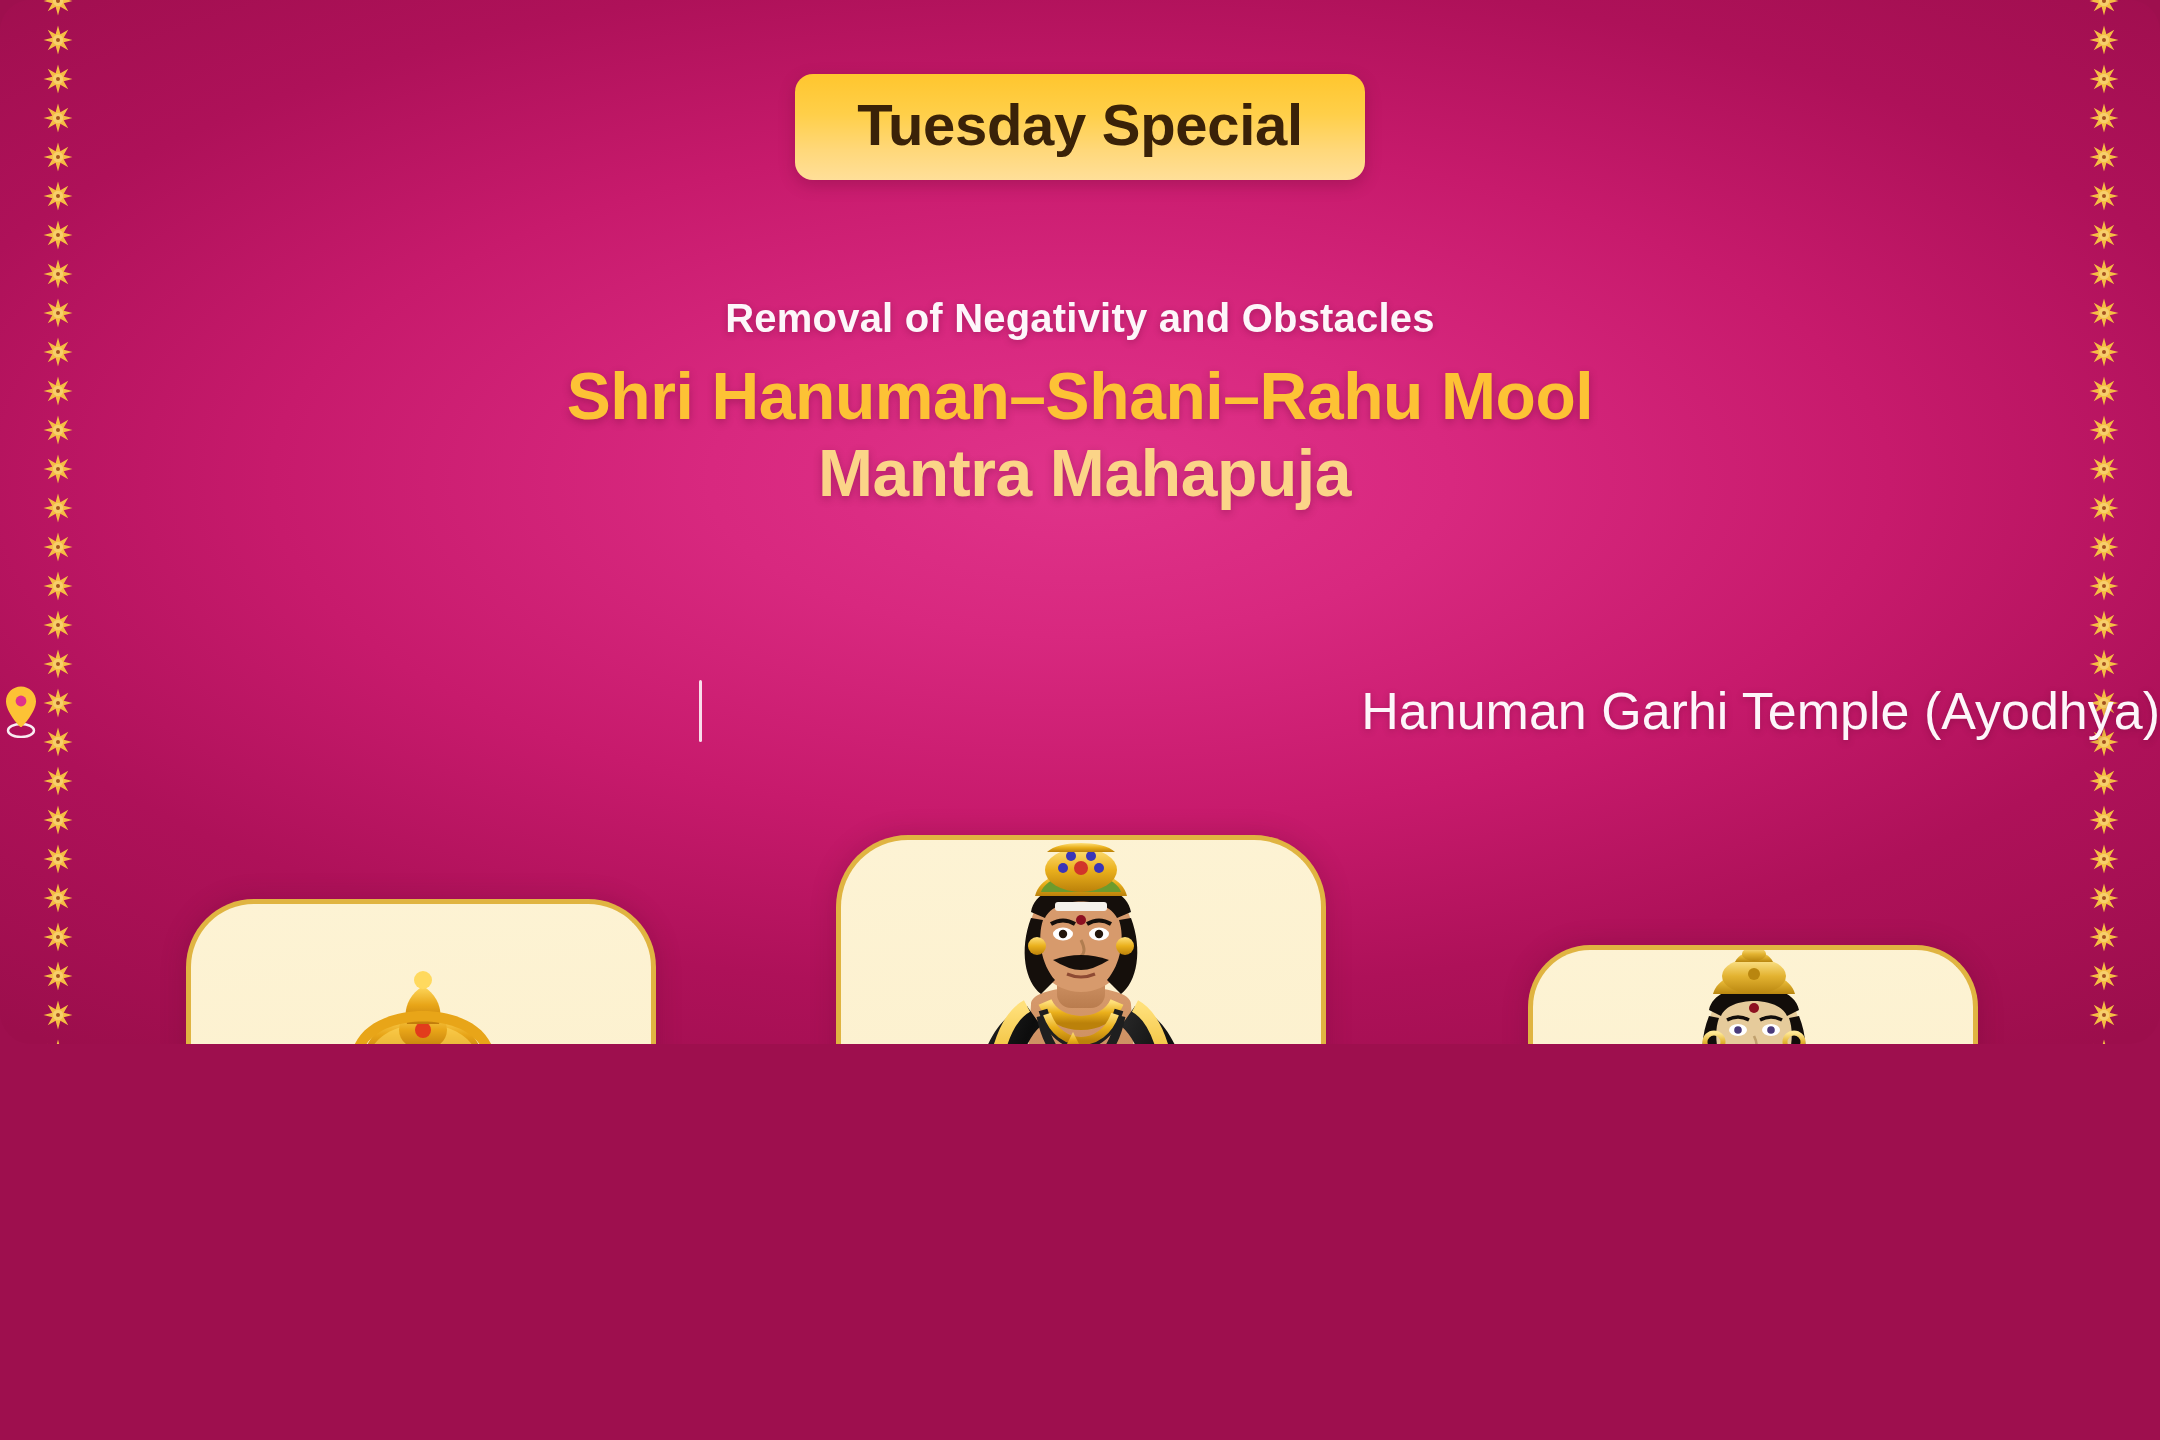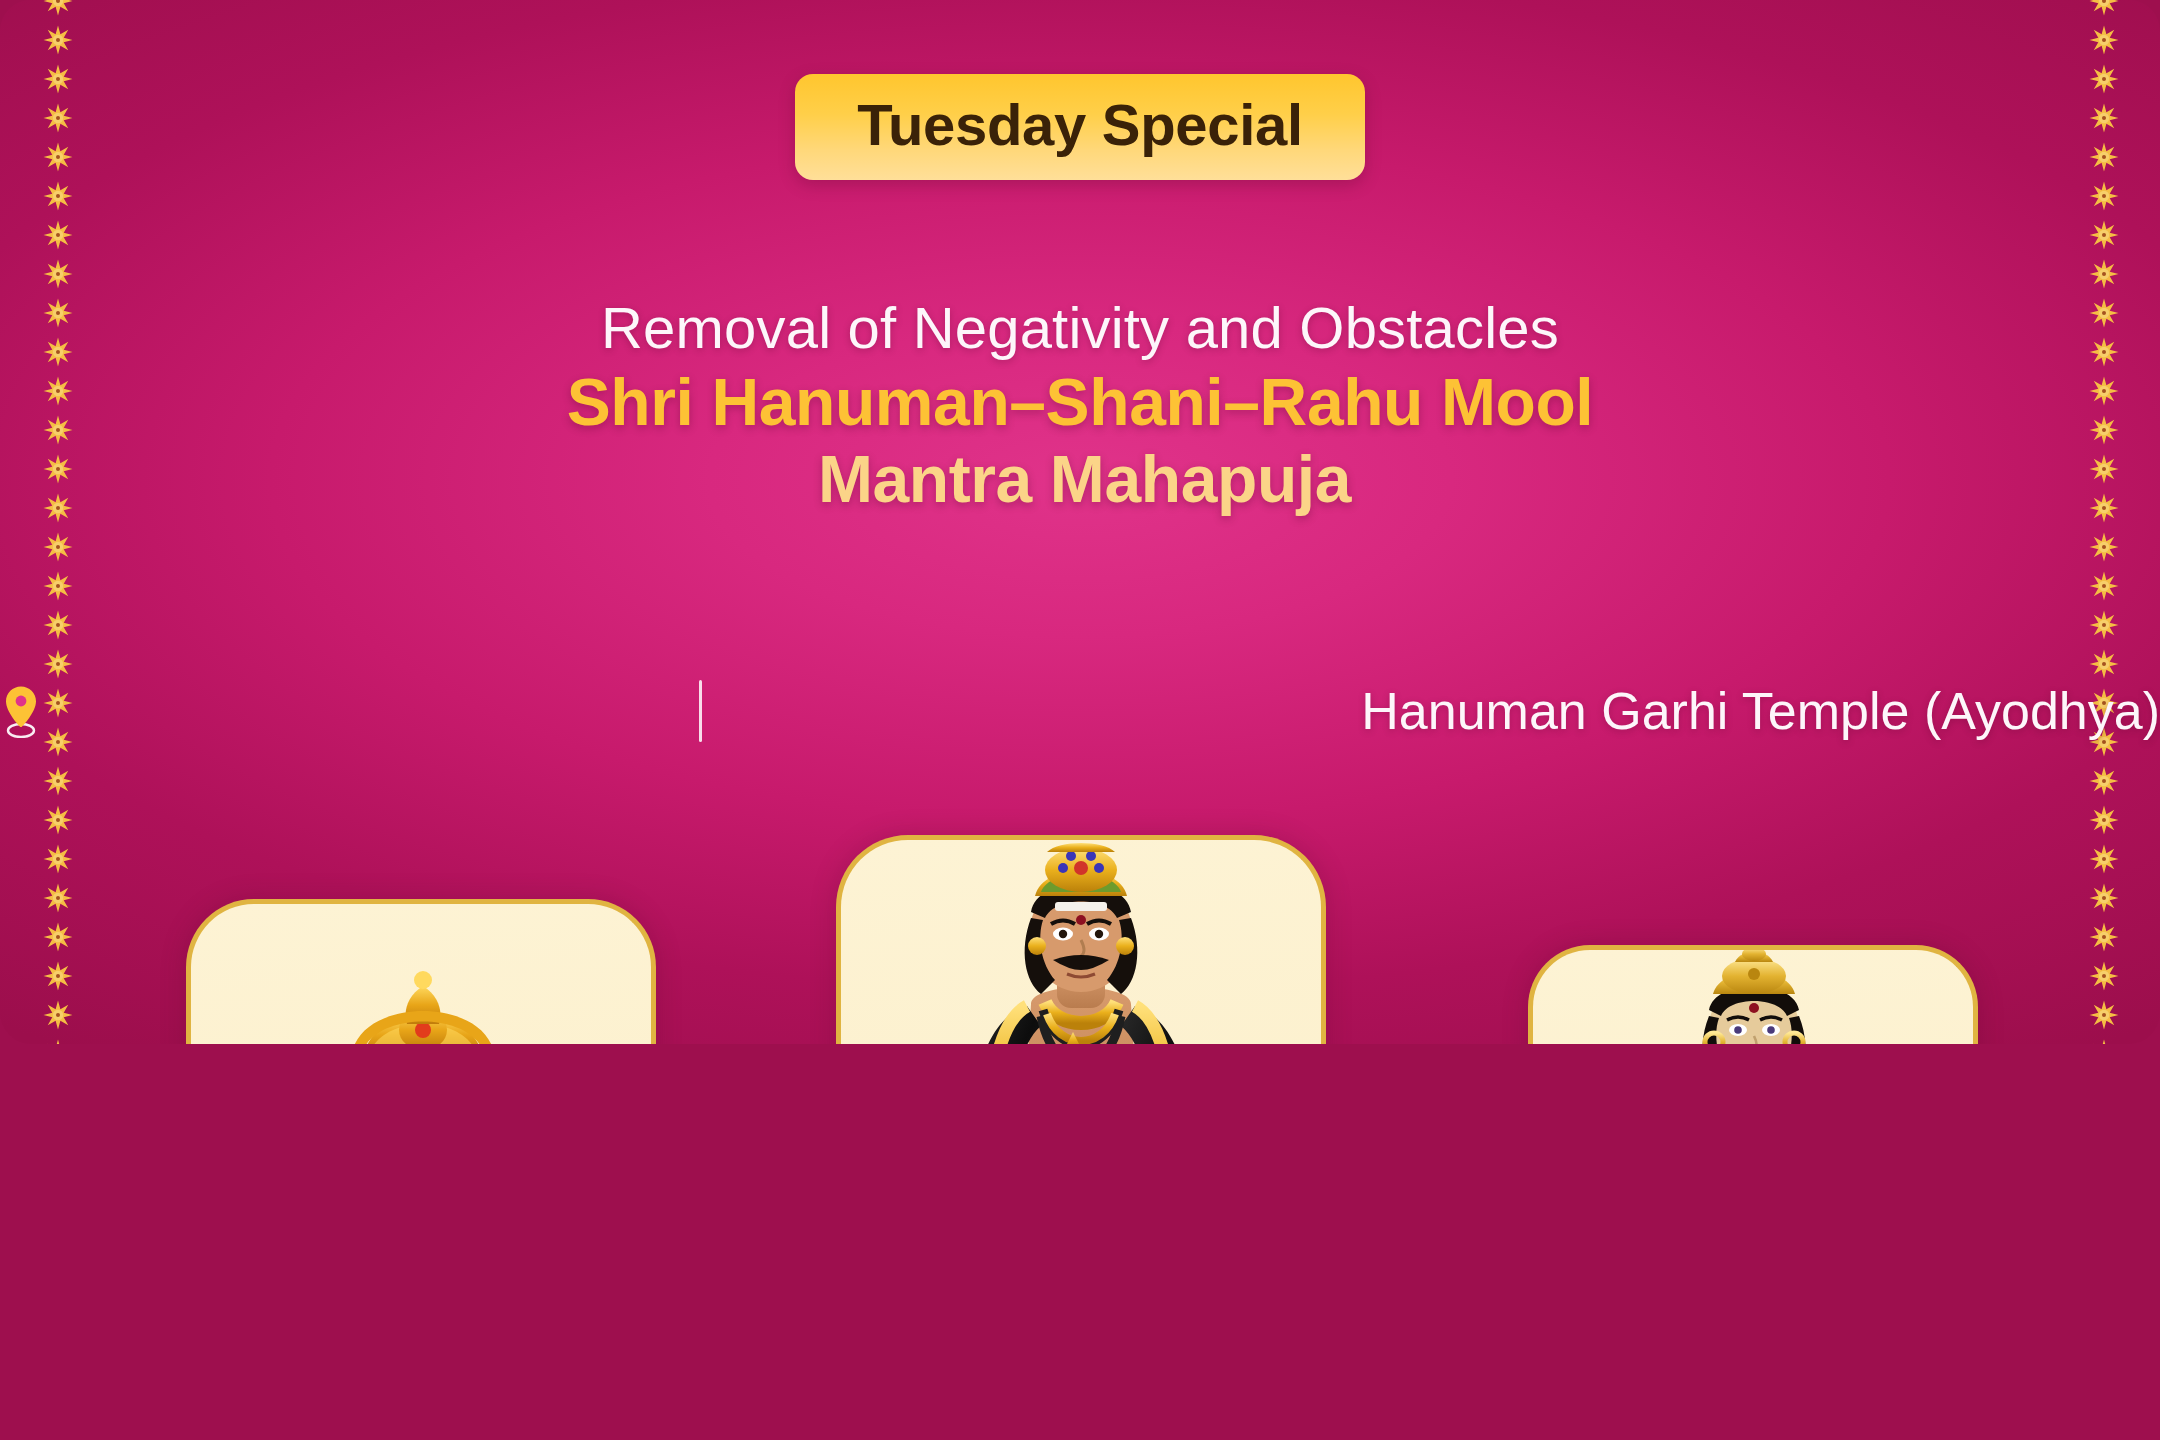--- a/index.html
+++ b/index.html
@@ -42,29 +42,29 @@
   .badge-text{
     font-size:58px;font-weight:700;letter-spacing:-.3px;
     color:#3a2208;line-height:1;white-space:nowrap;
   }
 
   
   .heads{
     position:absolute;left:0;right:0;top:296px;text-align:center;
   }
   .subtitle{
-    font-size:58px;font-weight:400;color:#fdf6fa;line-height:1.12;
+    font-size:40px;font-weight:700;color:#fdf6fa;line-height:1.12;
     letter-spacing:.2px;
     text-shadow:0 2px 7px rgba(80,5,40,.30);
   }
   .title-1,.title-2{
     font-size:66px;font-weight:700;line-height:1.26;letter-spacing:-.4px;
     text-shadow:0 3px 9px rgba(80,5,40,.32);
   }
-  .title-1{color:#fdc235;text-align:center;}
+  .title-1{color:#fdc235;margin-top:14px;text-align:center;}
   .title-2{color:#fbd488;margin-top:-6px;padding-left:9px;}
 
   
   .loc{
     position:absolute;left:0;right:0;top:680px;
     display:flex;align-items:center;justify-content:space-between;gap:0;
   }
   .pin{
     width:42px;height:54px;position:relative;flex:0 0 auto;margin-right:22px;
   }

